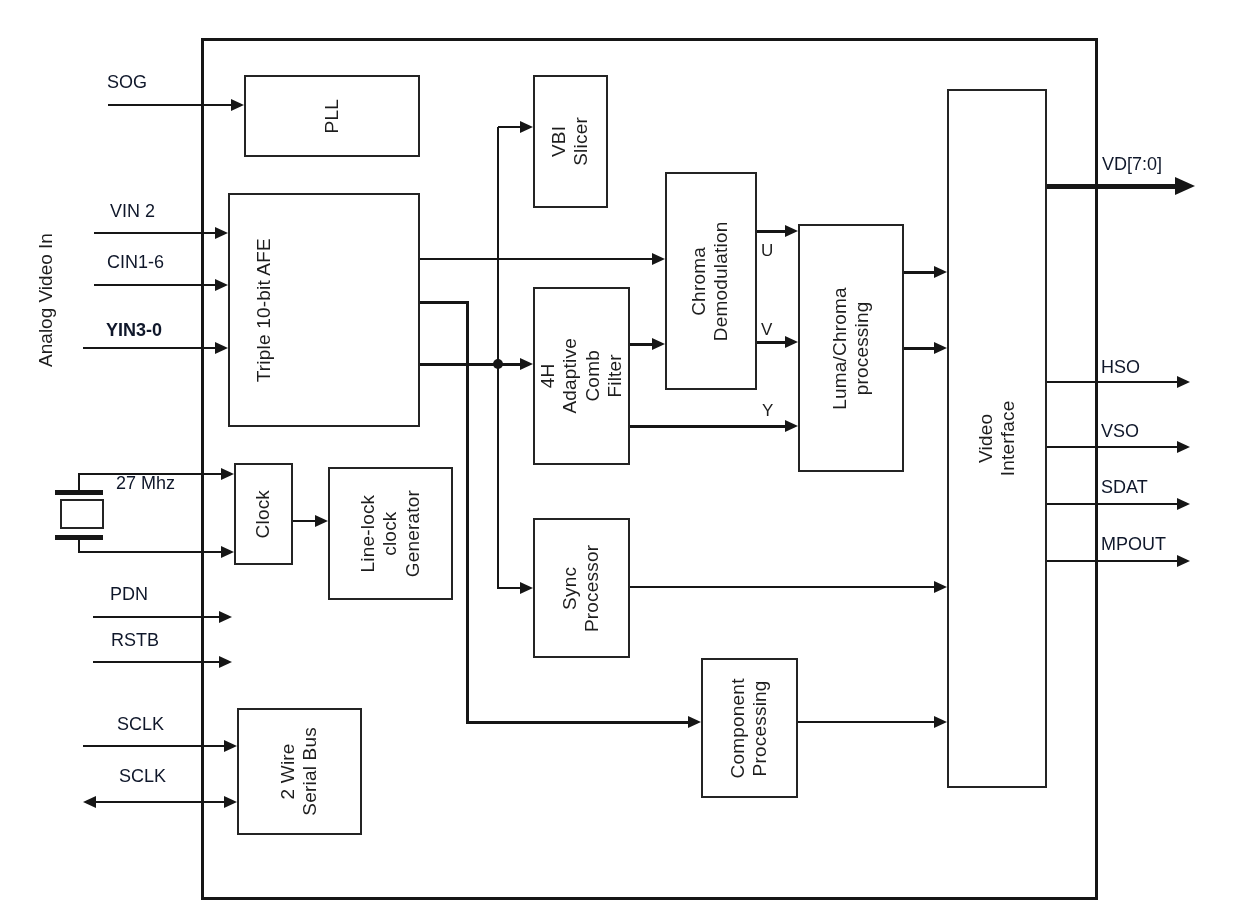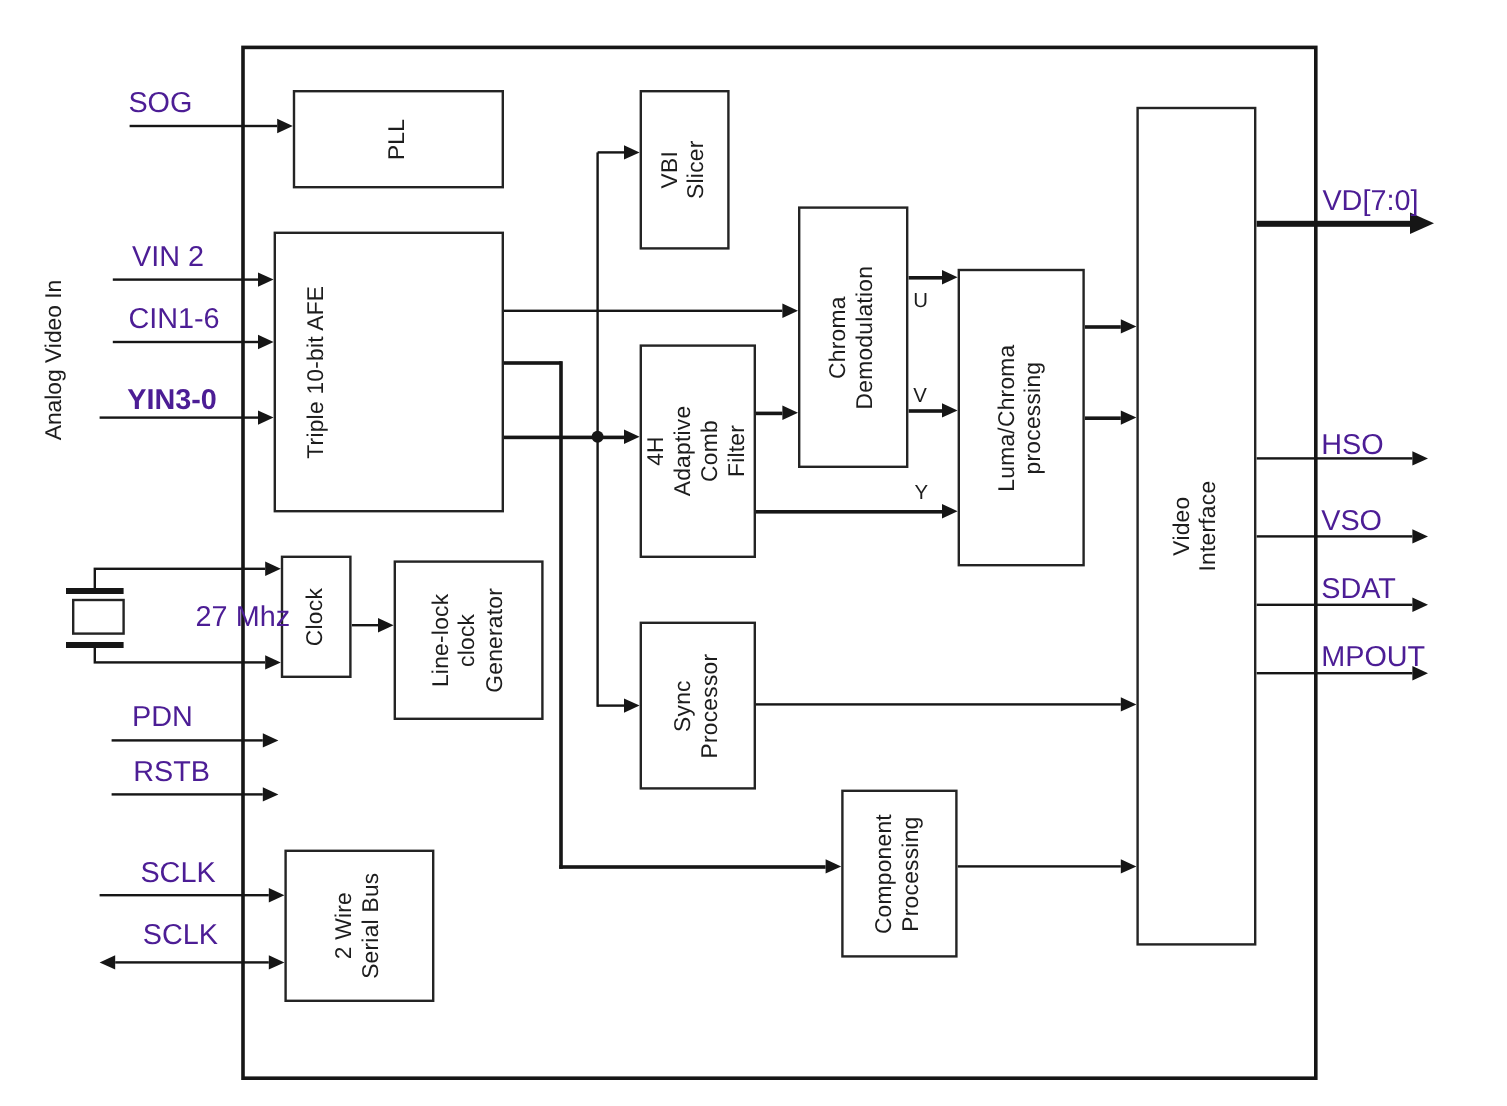--- a/index.html
+++ b/index.html
@@ -11,21 +11,21 @@
          display:flex;align-items:center;justify-content:center;z-index:3;}
   .vtext{display:inline-block;transform:rotate(-90deg);white-space:pre-line;
          text-align:center;font-size:19px;line-height:1.18;letter-spacing:.2px;color:#1d1d1d;}
   .hl,.vl{position:absolute;background:#161616;z-index:2;}
   .ar{position:absolute;width:0;height:0;border-top:6px solid transparent;
       border-bottom:6px solid transparent;border-left:13px solid #161616;z-index:4;}
   .al{position:absolute;width:0;height:0;border-top:6px solid transparent;
       border-bottom:6px solid transparent;border-right:13px solid #161616;z-index:4;}
   .bigar{position:absolute;width:0;height:0;border-top:9px solid transparent;
       border-bottom:9px solid transparent;border-left:20px solid #161616;z-index:4;}
-  .pin{position:absolute;font-size:24px;line-height:1.05;color:#4c1d95;z-index:5;white-space:nowrap;}
+  .pin{position:absolute;font-size:18px;line-height:1.05;color:#0f172a;z-index:5;white-space:nowrap;}
   .sig{position:absolute;font-size:17px;color:#1d1d1d;z-index:5;}
   .dot{position:absolute;width:10px;height:10px;border-radius:50%;background:#161616;z-index:4;}
   .plate{position:absolute;background:#161616;z-index:3;}
   .xbody{position:absolute;border:2px solid #242424;box-sizing:border-box;background:#fff;z-index:3;}
   .sidelabel{position:absolute;font-size:19px;white-space:nowrap;color:#1d1d1d;
              transform:translate(-50%,-50%) rotate(-90deg);z-index:5;}
 </style>
 </head>
 <body>
 
@@ -171,21 +171,21 @@
   <div class="hl" style="left:1047px;top:503px;width:130px;height:2px;"></div>
   <div class="ar" style="left:1177px;top:498px;"></div>
 
   <div class="hl" style="left:1047px;top:560px;width:130px;height:2px;"></div>
   <div class="ar" style="left:1177px;top:555px;"></div>
 
   <span class="pin" style="left:107px;top:73px;">SOG</span>
   <span class="pin" style="left:110px;top:202px;">VIN 2</span>
   <span class="pin" style="left:107px;top:253px;">CIN1-6</span>
   <span class="pin" style="left:106px;top:321px;font-weight:bold;">YIN3-0</span>
-  <span class="pin" style="left:116px;top:502px;margin-left:47px;">27 Mhz</span>
+  <span class="pin" style="left:116px;top:474px;">27 Mhz</span>
   <span class="pin" style="left:110px;top:585px;">PDN</span>
   <span class="pin" style="left:111px;top:631px;">RSTB</span>
   <span class="pin" style="left:117px;top:715px;">SCLK</span>
   <span class="pin" style="left:119px;top:767px;">SCLK</span>
 
   <span class="pin" style="left:1102px;top:155px;">VD[7:0]</span>
   <span class="pin" style="left:1101px;top:358px;">HSO</span>
   <span class="pin" style="left:1101px;top:422px;">VSO</span>
   <span class="pin" style="left:1101px;top:478px;">SDAT</span>
   <span class="pin" style="left:1101px;top:535px;">MPOUT</span>

